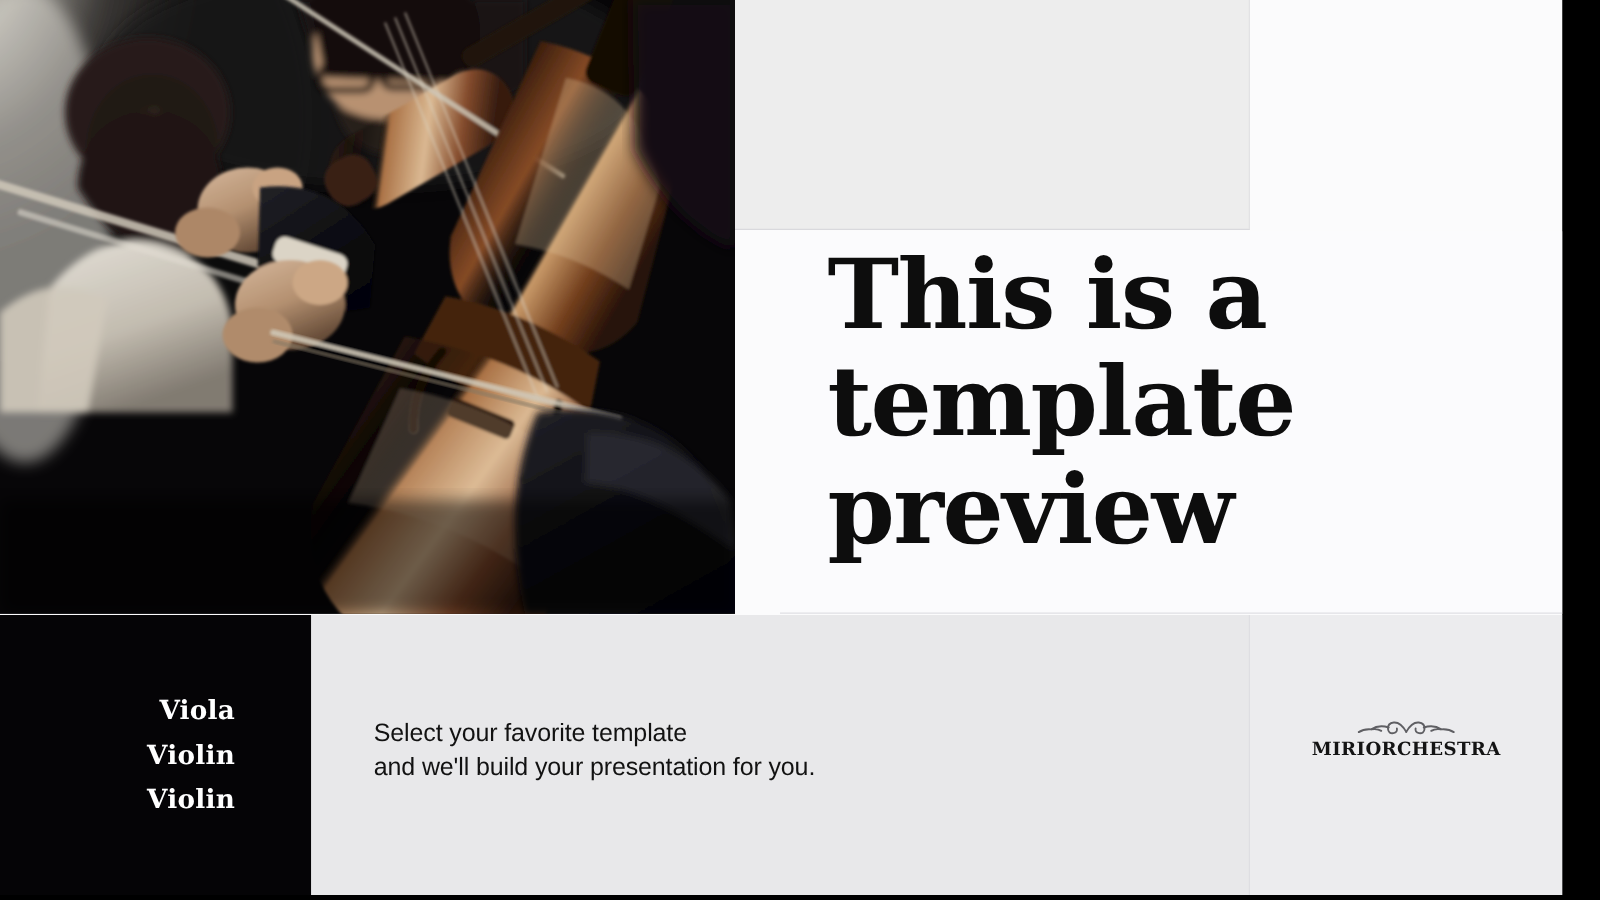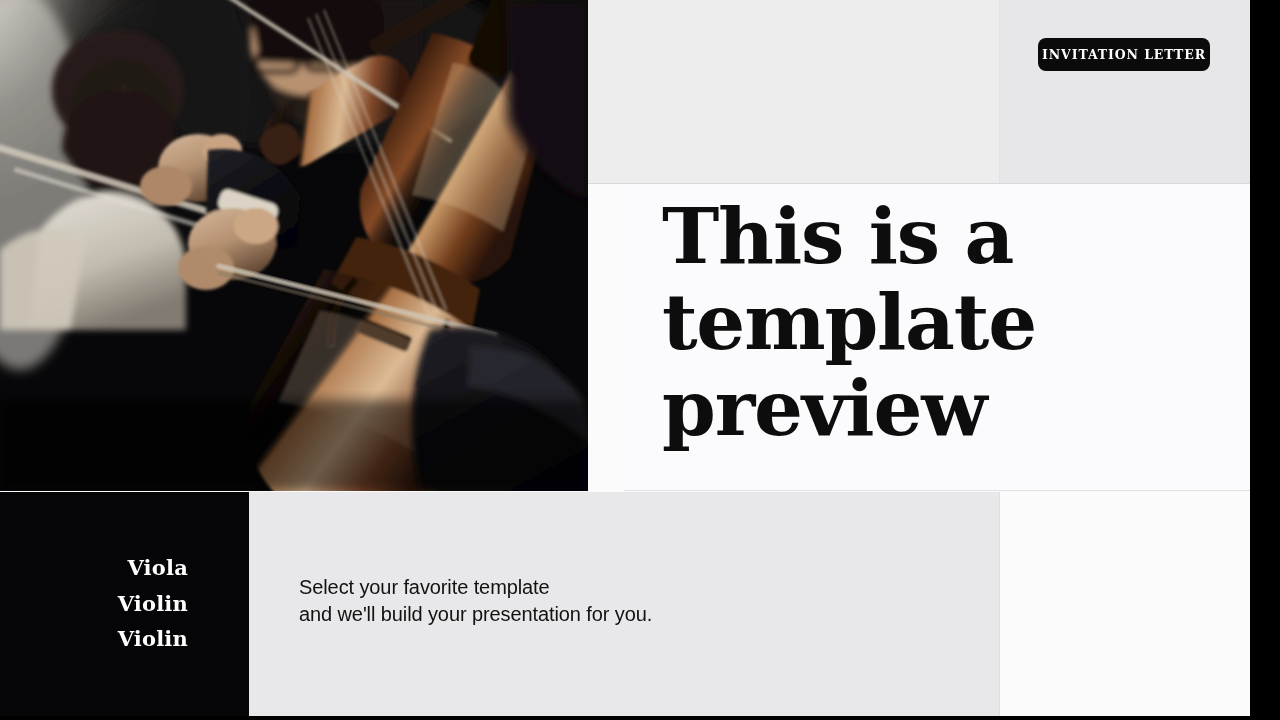--- a/index.html
+++ b/index.html
@@ -355,38 +355,50 @@
         <path d="M506 0 L588 0 L588 200 Q540 180 508 120Z" fill="#121117"></path>
       </g>
 
       <rect x="0" y="400" width="588" height="91" fill="#000000" opacity="0.5" filter="url(#blur6)"></rect>
       <rect x="0" y="0" width="588" height="491" fill="#000" opacity="0.06"></rect>
     </svg>
   </div>
 
   <div class="panel-top-mid"></div>
 
-  <div class="panel-top-right">
-    <button class="invite-button">INVITATION LETTER</button>
-  </div>
 
   <div class="panel-headline">
     <h1 class="headline">This is a template preview</h1>
   </div>
 
   <div class="panel-black">
     <ul class="instrument-list">
       <li>Viola</li>
       <li>Violin</li>
       <li>Violin</li>
     </ul>
   </div>
 
   <div class="panel-bottom-mid">
     <p class="lead-text">Select your favorite template
 and we'll build your presentation for you.</p>
   </div>
 
+  <div class="panel-bottom-right">
+    <div class="logo">
+      <svg class="logo-flourish" width="96" height="20" viewBox="0 0 96 20">
+        <g fill="none" stroke="#5f5f63" stroke-width="1.5" stroke-linecap="round">
+          <path d="M48 15.5 q-4.5 -8 -10 -7.5 q-5 0.5 -4.6 5.2 q0.4 3.9 4.4 3.3 q3.4 -0.6 2.7 -3.8"></path>
+          <path d="M48 15.5 q4.5 -8 10 -7.5 q5 0.5 4.6 5.2 q-0.4 3.9 -4.4 3.3 q-3.4 -0.6 -2.7 -3.8"></path>
+          <path d="M34 12 q-8 -2.5 -14 1.5 q5 -0.8 8 1.2"></path>
+          <path d="M62 12 q8 -2.5 14 1.5 q-5 -0.8 -8 1.2"></path>
+          <path d="M20 13.5 q-6 -0.5 -10 2.2"></path>
+          <path d="M76 13.5 q6 -0.5 10 2.2"></path>
+        </g>
+      </svg>
+      <span class="logo-word">MIRIORCHESTRA</span>
+    </div>
+  </div>
 
 </div>
 
 <div class="band-right"></div>
 <div class="band-bottom"></div>
 
 </body></html>

